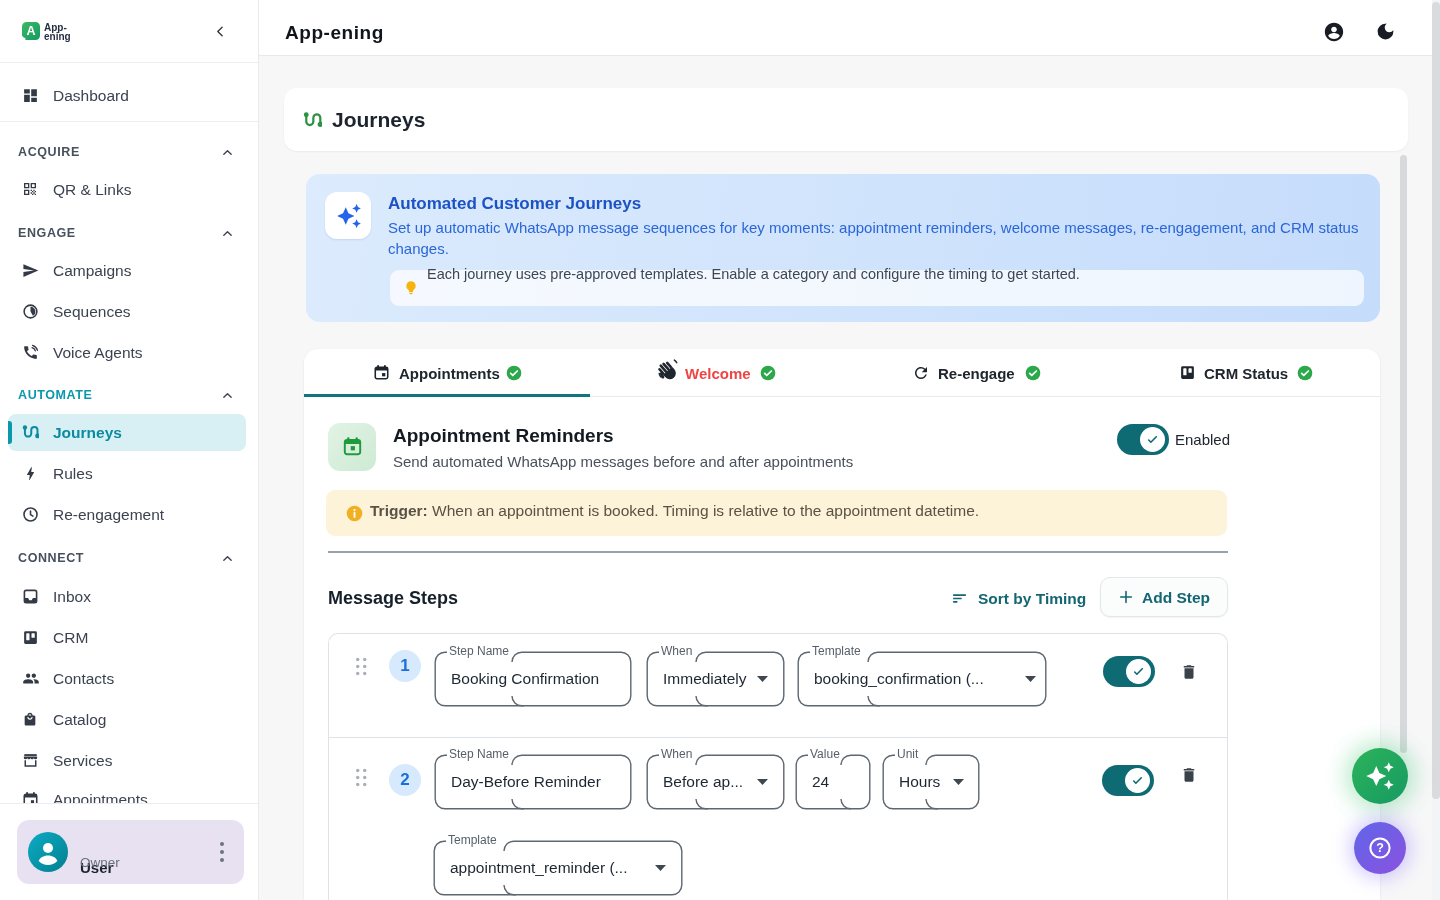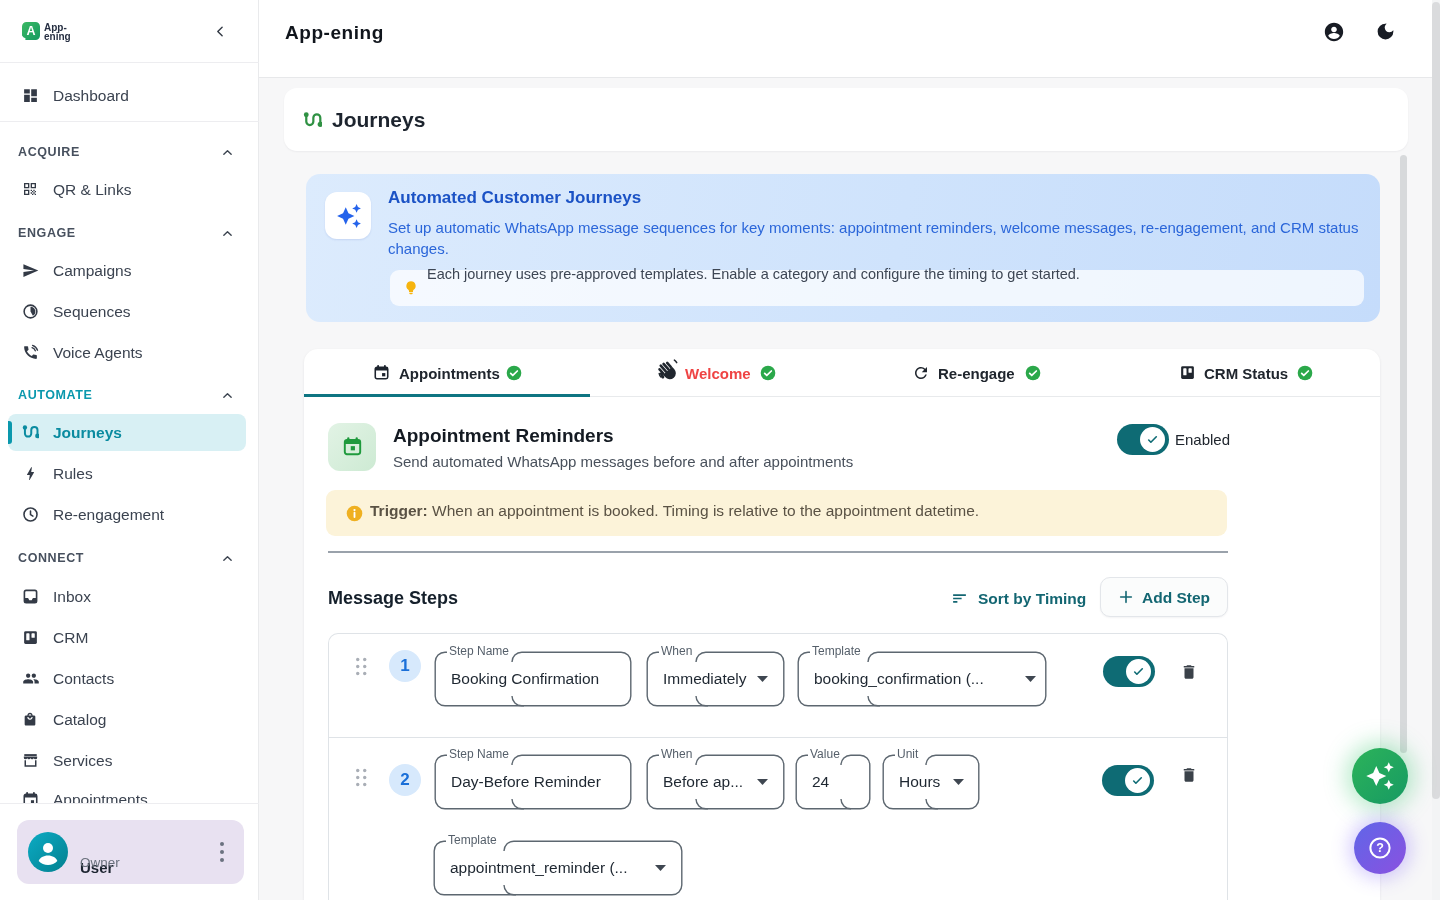--- a/index.html
+++ b/index.html
@@ -1,21 +1,21 @@
 <!DOCTYPE html>
 <html><head>
 <meta charset="utf-8">
 <style>
 * { margin:0; padding:0; box-sizing:border-box; }
 html,body { width:1440px; height:900px; overflow:hidden; }
 #root { position:relative; width:1440px; height:900px; background:#f7f7f8; font-family:"Liberation Sans", sans-serif; overflow:hidden; }
 .abs { position:absolute; }
 svg { display:block; }
 
-#topbar { position:absolute; left:259px; top:0; width:1181px; height:78px; background:#fff; border-bottom:1px solid #e7e8ea; }
+#topbar { position:absolute; left:259px; top:0; width:1181px; height:56px; background:#fff; border-bottom:1px solid #e7e8ea; }
 #topbar .title { position:absolute; left:26px; top:22px; font-size:19px; font-weight:bold; color:#10151c; letter-spacing:0.55px; }
 
 #sidebar { position:absolute; left:0; top:0; width:259px; height:900px; background:#fff; border-right:1px solid #e9eaec; }
 .navlabel { position:absolute; left:18px; font-size:12.5px; font-weight:bold; color:#47505e; letter-spacing:0.6px; }
 .navitem { position:absolute; left:53px; font-size:15.5px; color:#3b4350; font-weight:500; }
 .navicon { position:absolute; left:22px; }
 .chev { position:absolute; left:222px; }
 
 #sb-outer-track { position:absolute; left:1432px; top:0; width:8px; height:900px; background:#f3f4f5; }
 #sb-outer-thumb { position:absolute; left:1432px; top:2px; width:8px; height:797px; background:#dadbdd; border-radius:4px; }
@@ -189,21 +189,21 @@
         <circle cx="3.1" cy="3.6" r="2.3" fill="#2f9143"></circle>
         <circle cx="16.4" cy="12.6" r="2.5" fill="#2f9143"></circle>
       </svg>
     <div class="abs" style="left:332px;top:108px;font-size:21px;font-weight:600;color:#1d242e">Journeys</div>
 
     <div class="abs" style="left:306px;top:174px;width:1074px;height:148px;border-radius:14px;background:linear-gradient(100deg,#dcebfd 0%,#cfe3fc 55%,#c5dcfb 100%)"></div>
     <div class="abs" style="left:325px;top:192px;width:46px;height:47px;background:#fff;border-radius:12px;box-shadow:0 1px 2px rgba(30,64,175,.12)"></div>
     <svg class="abs" style="left:336px;top:203px" width="26" height="26" viewBox="0 0 24 24">
         <path fill="#2563eb" d="m19 9 1.25-2.75L23 5l-2.75-1.25L19 1l-1.25 2.75L15 5l2.75 1.25L19 9zm-7.5.5L9 4 6.5 9.5 1 12l5.5 2.5L9 20l2.5-5.5L17 12l-5.5-2.5zM19 15l-1.25 2.75L15 19l2.75 1.25L19 23l1.25-2.75L23 19l-2.75-1.25L19 15z"></path>
       </svg>
-    <div class="abs" style="left:388px;top:188px;font-size:17px;font-weight:bold;color:#1b52c5">Automated Customer Journeys</div>
+    <div class="abs" style="left:388px;top:194px;font-size:17px;font-weight:bold;color:#1b52c5">Automated Customer Journeys</div>
     <div class="abs" style="left:388px;top:217px;width:975px;font-size:15px;line-height:21px;color:#2b66d9">Set up automatic WhatsApp message sequences for key moments: appointment reminders, welcome messages, re-engagement, and CRM status<br>changes.</div>
     <div class="abs" style="left:390px;top:270px;width:974px;height:36px;background:rgba(255,255,255,.72);border-radius:9px"></div>
     <svg class="abs" style="left:403px;top:280px" width="16" height="16" viewBox="0 0 24 24">
         <path fill="#f6b40e" d="M12 2a7 7 0 0 0-4 12.7c.6.5 1 1.2 1 2V18h6v-1.3c0-.8.4-1.5 1-2A7 7 0 0 0 12 2z"></path>
         <path fill="#f6b40e" d="M9.5 19h5v1a1.5 1.5 0 0 1-1.5 1.5h-2A1.5 1.5 0 0 1 9.5 20z"></path>
       </svg>
     <div class="abs" style="left:427px;top:266px;font-size:14.5px;color:#3d4654">Each journey uses pre-approved templates. Enable a category and configure the timing to get started.</div>
 
     <div class="abs" style="left:304px;top:349px;width:1076px;height:551px;background:#fff;border-radius:14px 14px 0 0;box-shadow:0 1px 3px rgba(16,24,40,.08)"></div>
     <div class="abs" style="left:304px;top:396px;width:1076px;height:1px;background:#e8eaec"></div>

